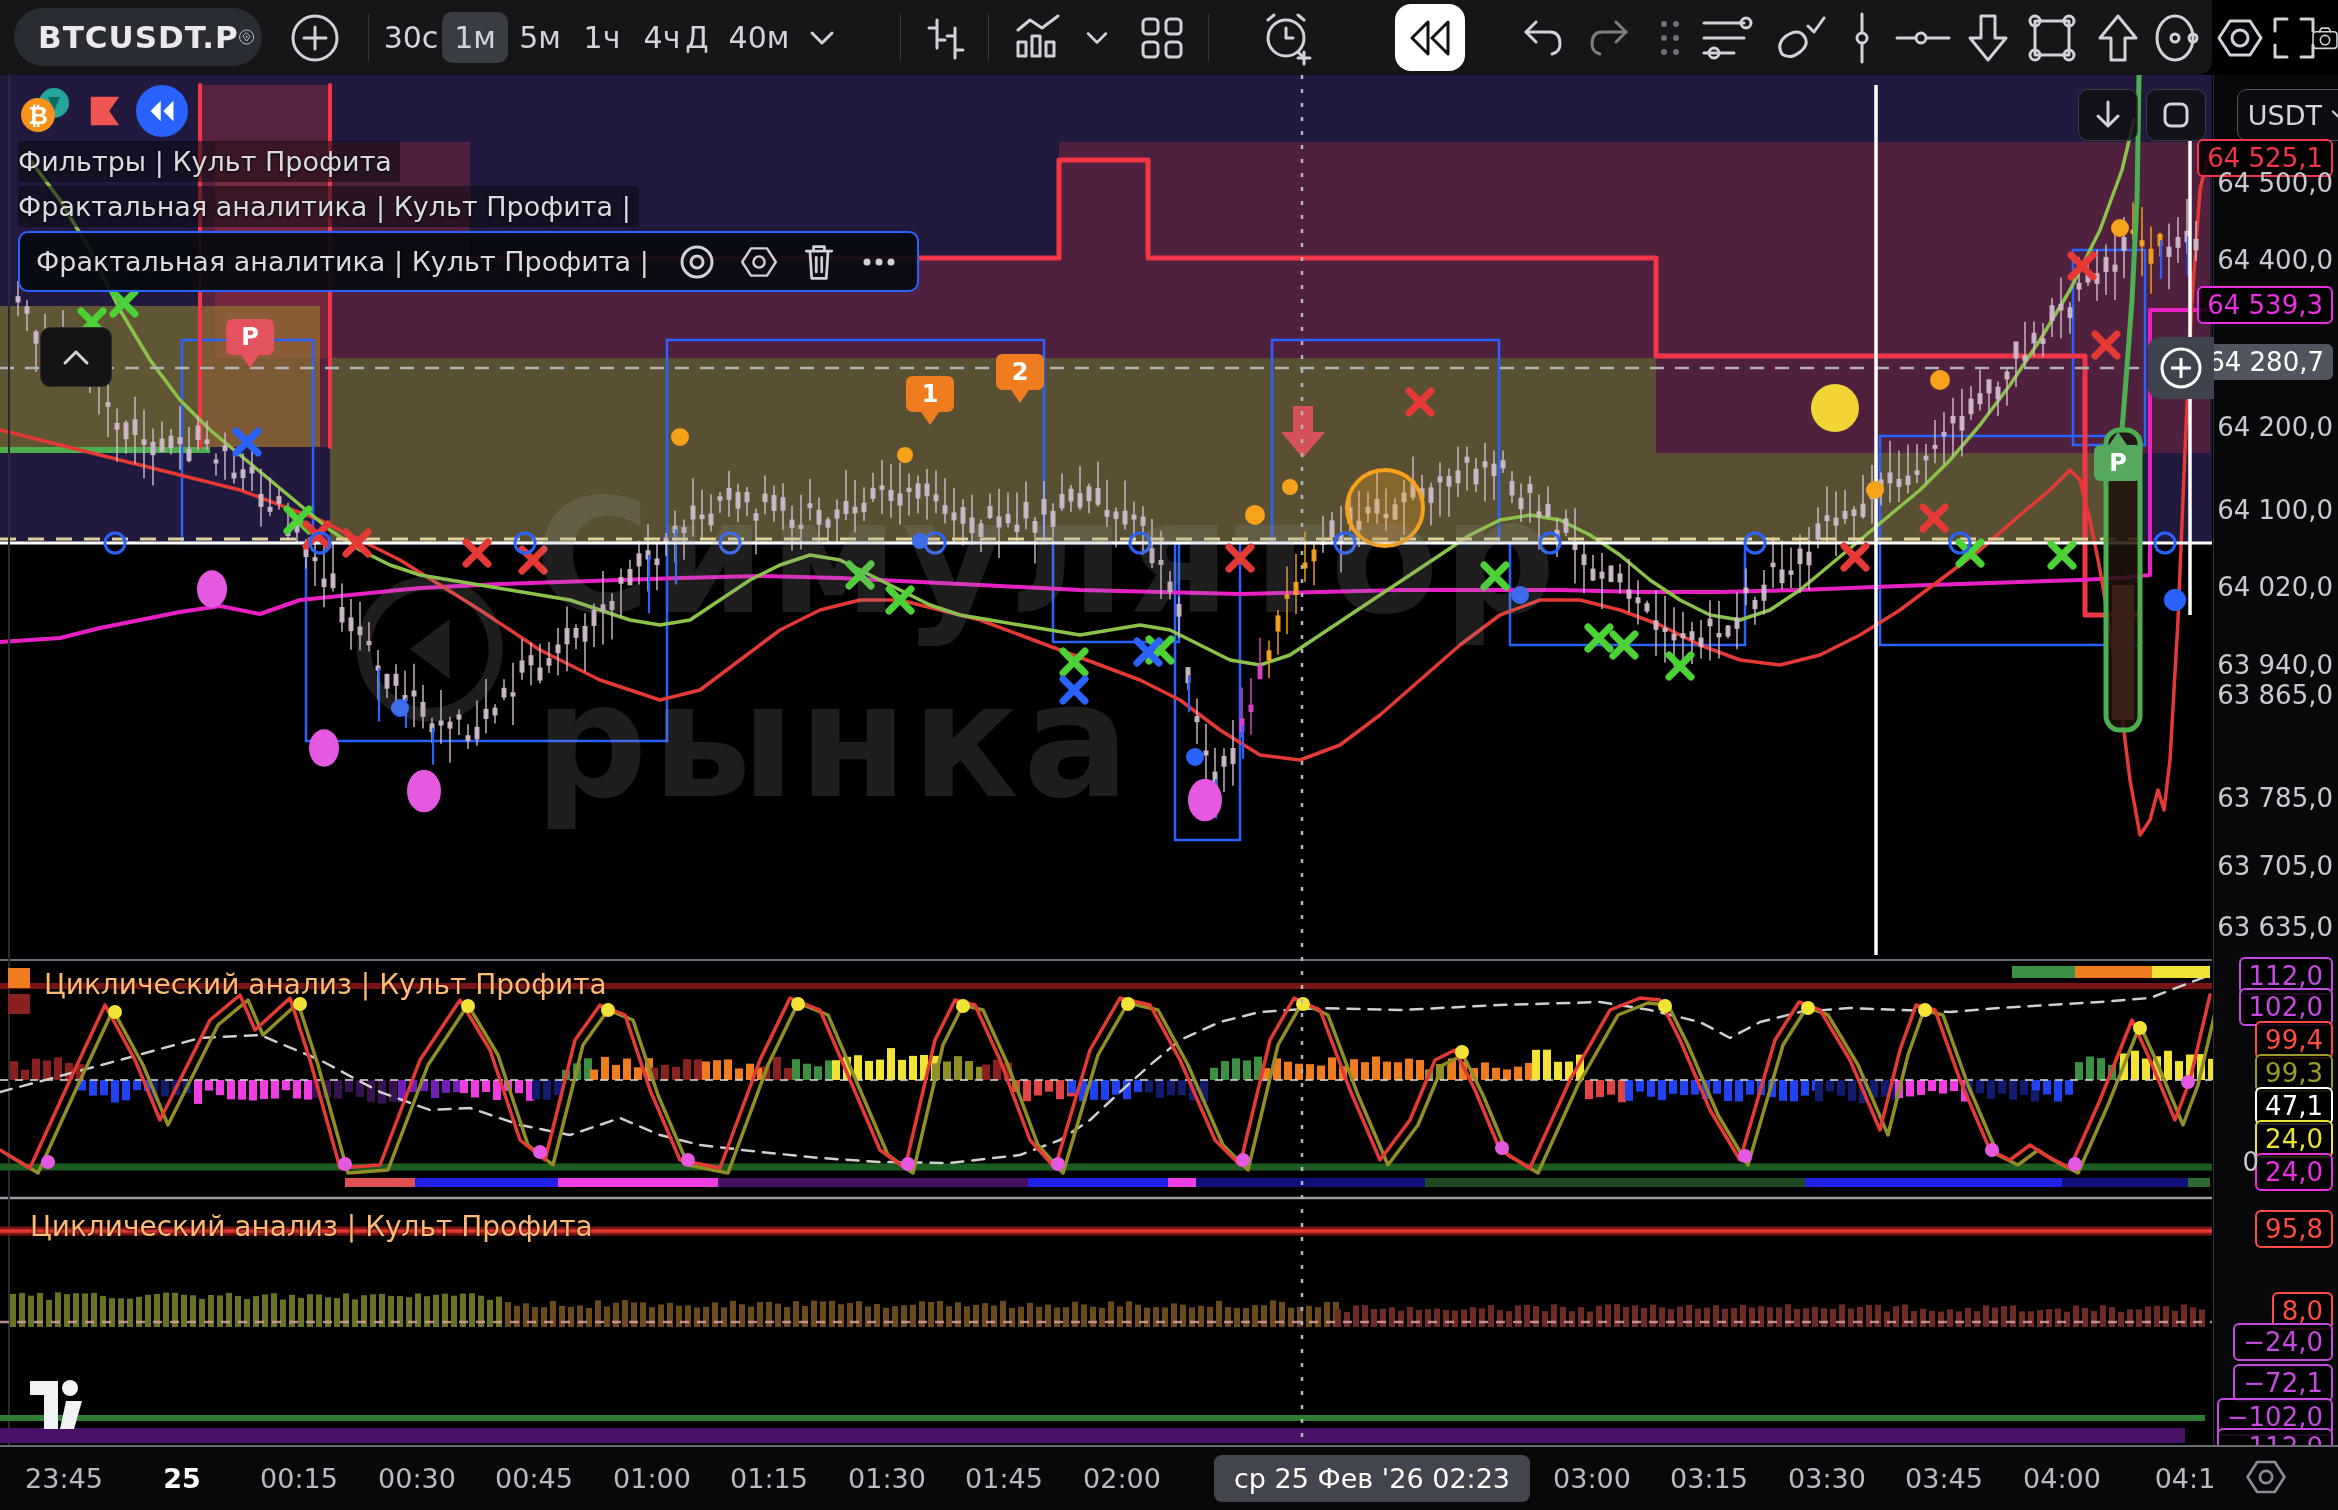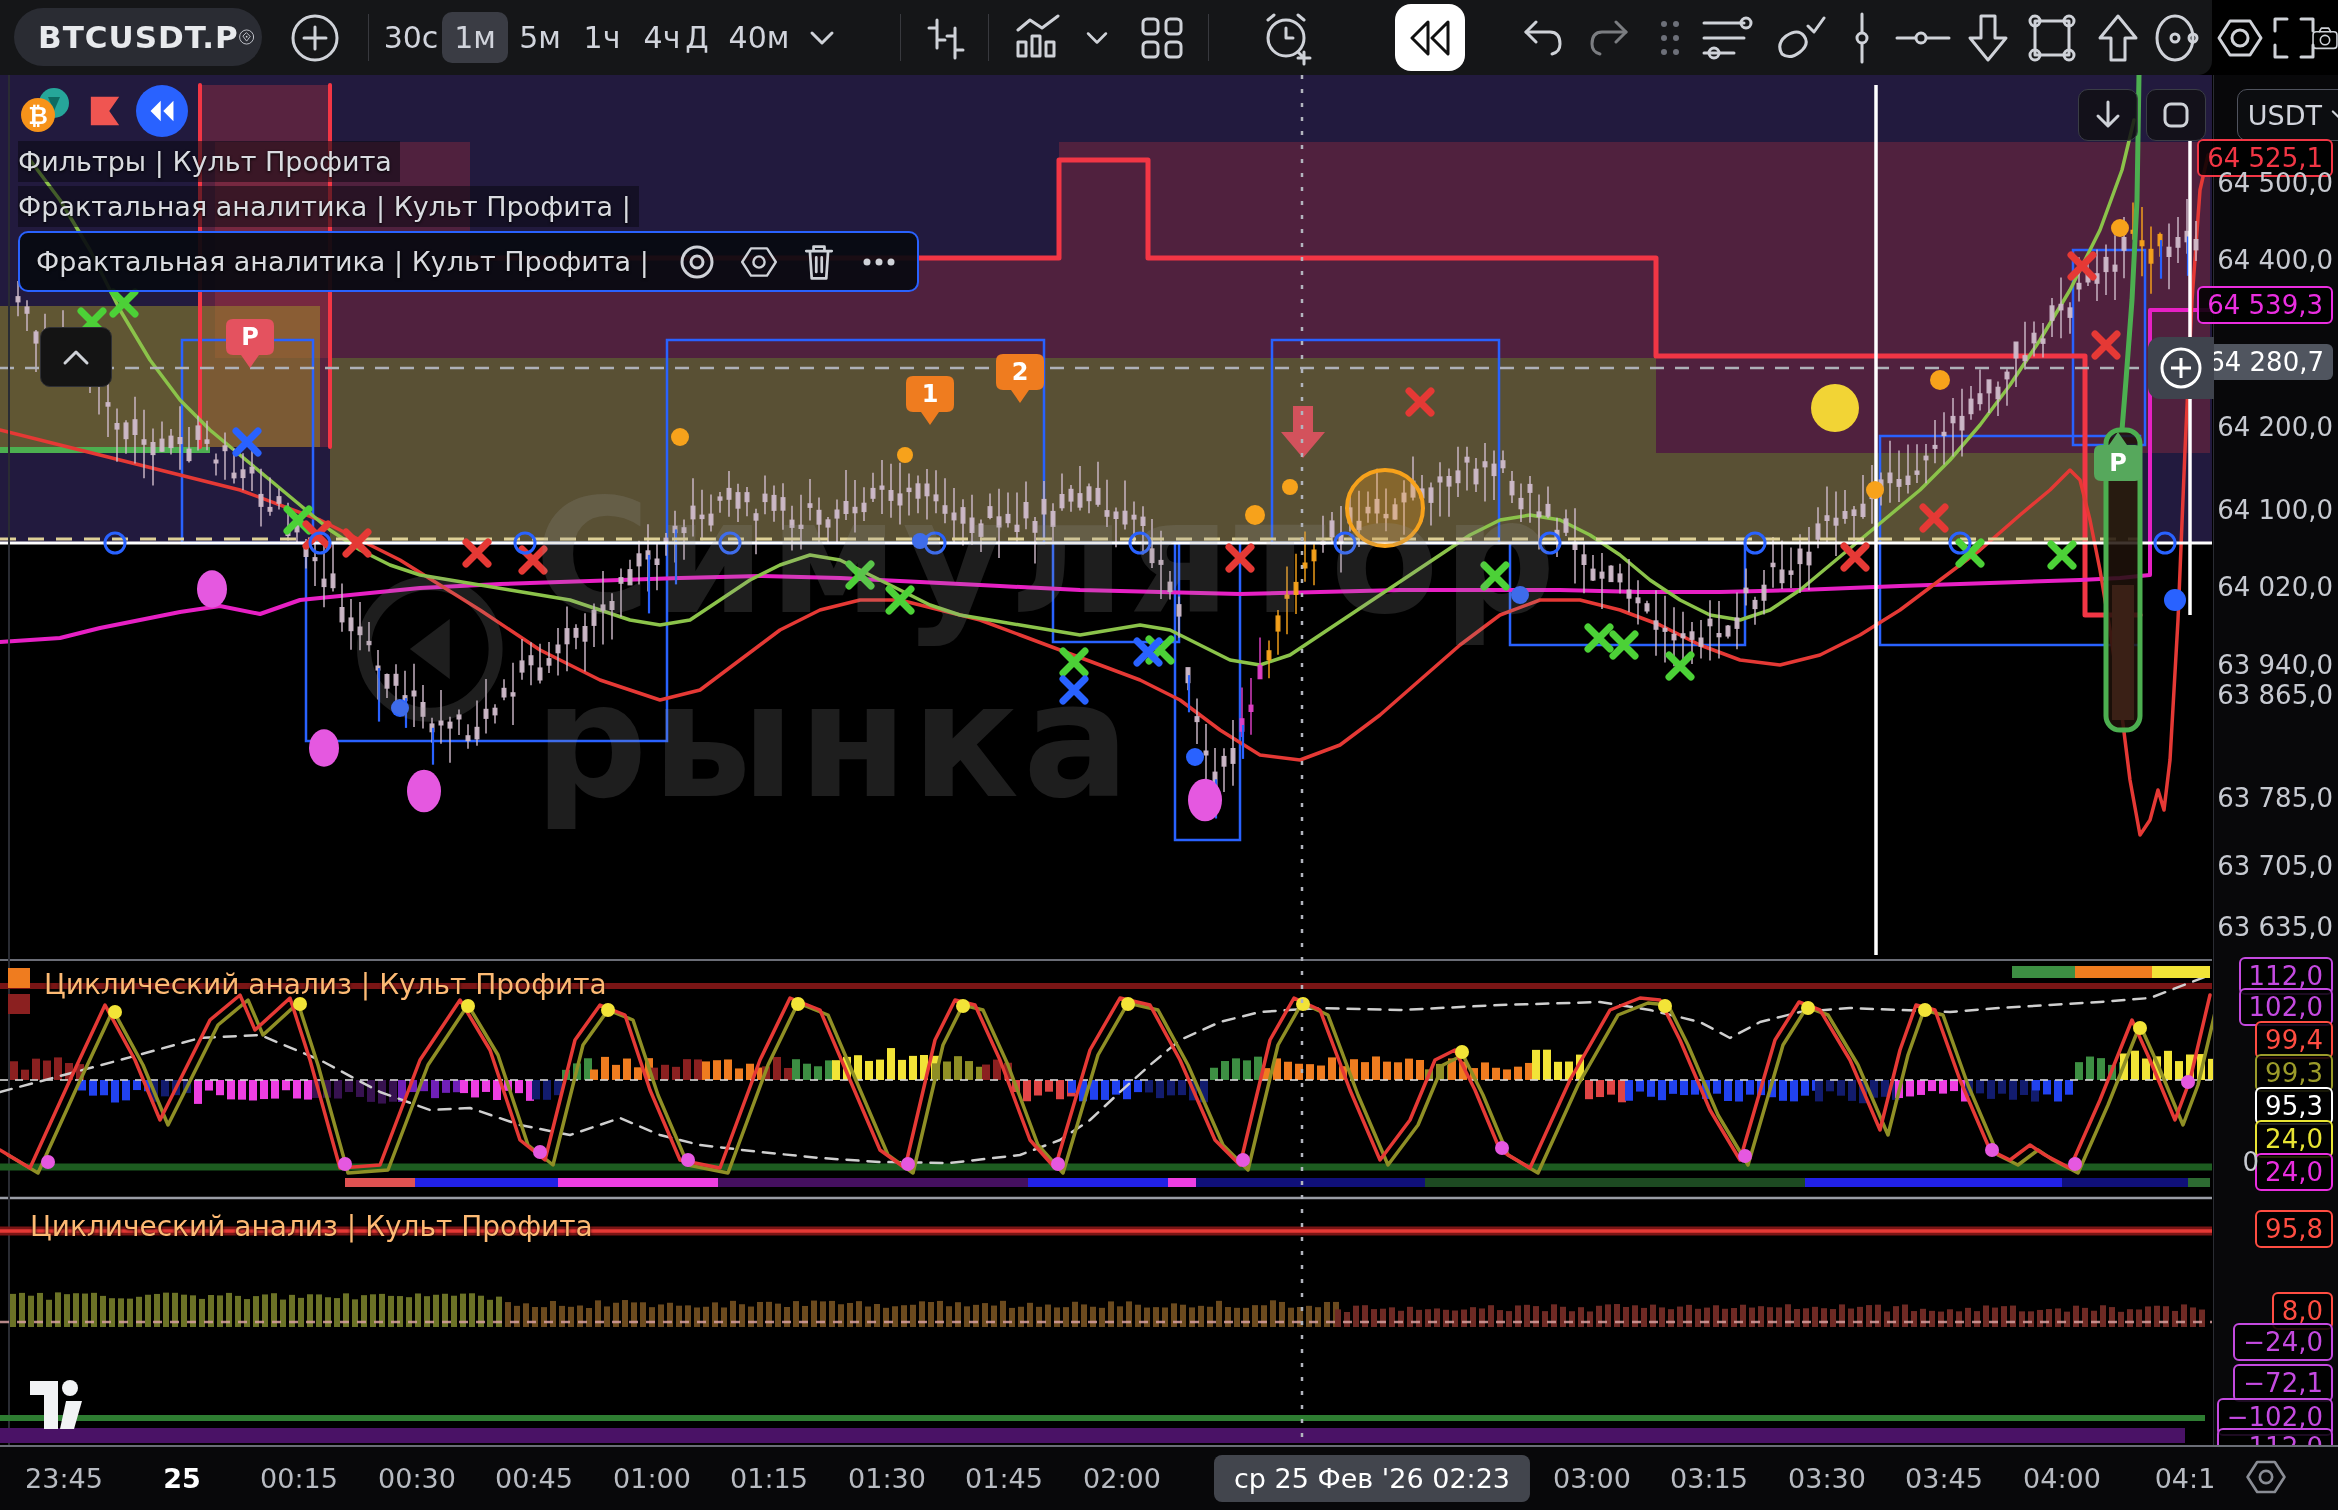--- a/index.html
+++ b/index.html
@@ -1469,21 +1469,21 @@
         <div class="plabel" style="color: rgb(199, 202, 209); top: 512px;">64 020,0</div>
         <div class="plabel" style="color: rgb(199, 202, 209); top: 590px;">63 940,0</div>
         <div class="plabel" style="color: rgb(199, 202, 209); top: 620px;">63 865,0</div>
         <div class="plabel" style="color: rgb(199, 202, 209); top: 723px;">63 785,0</div>
         <div class="plabel" style="color: rgb(199, 202, 209); top: 791px;">63 705,0</div>
         <div class="plabel" style="color: rgb(199, 202, 209); top: 852px;">63 635,0</div>
         <div class="plabel box" style="color: rgb(196, 74, 224); border-color: rgb(196, 74, 224); top: 901px;">112,0</div>
         <div class="plabel box" style="color: rgb(196, 74, 224); border-color: rgb(196, 74, 224); top: 932px;">102,0</div>
         <div class="plabel box" style="color: rgb(255, 77, 66); border-color: rgb(255, 77, 66); top: 965px;">99,4</div>
         <div class="plabel box" style="color: rgb(155, 155, 42); border-color: rgb(155, 155, 42); top: 998px;">99,3</div>
-        <div class="plabel box" style="color: rgb(255, 255, 255); border-color: rgb(255, 255, 255); top: 1031px;">95,3</div>
+        <div class="plabel box" style="color: rgb(255, 255, 255); border-color: rgb(255, 255, 255); top: 1031px;">47,1</div>
         <div class="plabel box" style="color: rgb(232, 228, 52); border-color: rgb(232, 228, 52); top: 1064px;">24,0</div>
         <div class="plabel box" style="color: rgb(234, 46, 224); border-color: rgb(234, 46, 224); top: 1097px;">24,0</div>
         <div class="plabel box" style="color: rgb(255, 77, 66); border-color: rgb(255, 77, 66); top: 1154px;">95,8</div>
         <div class="plabel box" style="color: rgb(255, 77, 66); border-color: rgb(255, 77, 66); top: 1236px;">8,0</div>
         <div class="plabel box" style="color: rgb(196, 74, 224); border-color: rgb(196, 74, 224); top: 1267px;">−24,0</div>
         <div class="plabel box" style="color: rgb(196, 74, 224); border-color: rgb(196, 74, 224); top: 1308px;">−72,1</div>
         <div class="plabel box" style="color: rgb(196, 74, 224); border-color: rgb(196, 74, 224); top: 1342px;">−102,0</div>
         <div class="plabel box" style="color: rgb(196, 74, 224); border-color: rgb(196, 74, 224); top: 1372px;">−112,0</div>
         <div class="plabel" style="top: 1087px; right: 80px;">0</div>
       </div>

